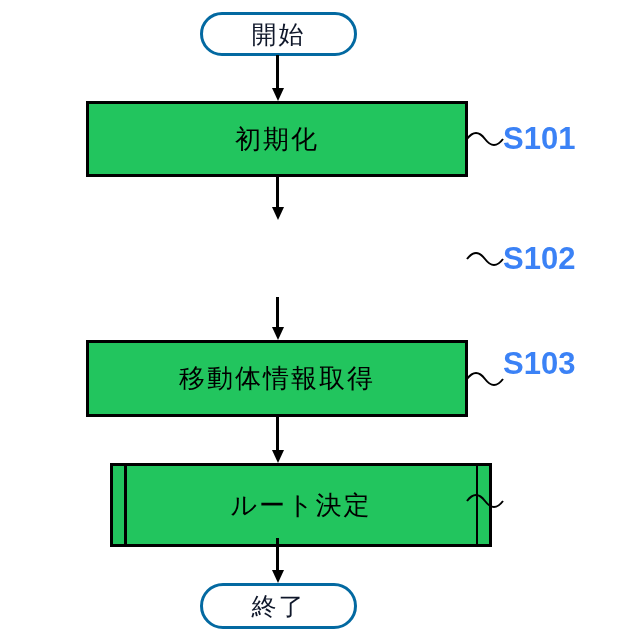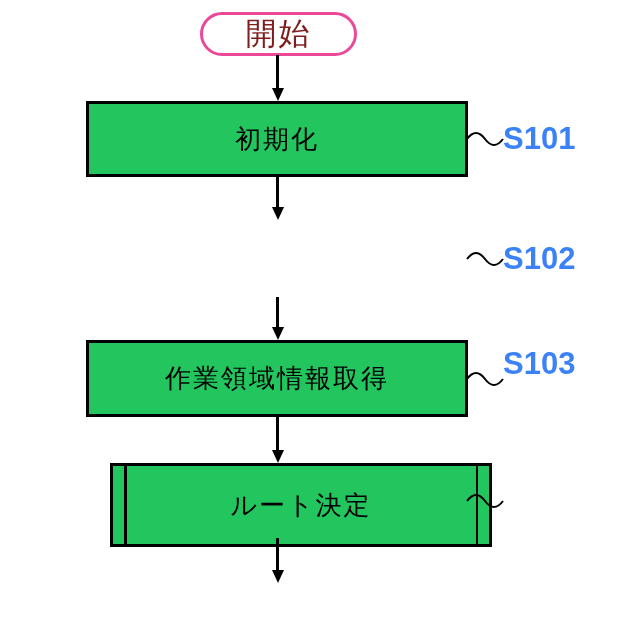--- a/index.html
+++ b/index.html
@@ -11,25 +11,25 @@
   .canvas {
     position: relative;
     width: 640px; height: 640px;
     background: #ffffff;
     overflow: hidden;
   }
   
   .terminal {
     position: absolute;
     left: 200px; width: 157px;
-    border: 3px solid #ec4899;
+    border: 3px solid #0369a1;
     border-radius: 24px;
     box-sizing: border-box;
     display: flex; align-items: center; justify-content: center;
-    font-size: 31px; color: #7f1d1d;
+    font-size: 25px; color: #0f172a;
     letter-spacing: 2px;
     background: #fff;
   }
   .terminal.start { top: 12px; height: 44px; }
   .terminal.end   { top: 583px; height: 46px; }
   
   .proc {
     position: absolute;
     left: 86px; width: 382px;
     border: 3px solid #000;
@@ -120,21 +120,21 @@
     <path d="M1 10 C 7 2, 13 2, 19 10 C 25 18, 31 18, 37 10" fill="none" stroke="#000" stroke-width="2"></path>
   </svg>
   <div class="ref-label r2">S102</div>
 
   <div class="arrow a3">
     <div class="shaft"></div>
     <div class="head"></div>
   </div>
 
   <div class="proc b3">
-    <span>作業領域情報取得</span>
+    <span>移動体情報取得</span>
   </div>
   <svg class="squiggle q3" viewBox="0 0 38 20">
     <path d="M1 10 C 7 2, 13 2, 19 10 C 25 18, 31 18, 37 10" fill="none" stroke="#000" stroke-width="2"></path>
   </svg>
   <div class="ref-label r3">S103</div>
 
   <div class="arrow a4">
     <div class="shaft"></div>
     <div class="head"></div>
   </div>
@@ -146,14 +146,17 @@
   </div>
   <svg class="squiggle q4" viewBox="0 0 38 20">
     <path d="M1 10 C 7 2, 13 2, 19 10 C 25 18, 31 18, 37 10" fill="none" stroke="#000" stroke-width="2"></path>
   </svg>
 
   <div class="arrow a5">
     <div class="shaft"></div>
     <div class="head"></div>
   </div>
 
+  <div class="terminal end">
+    <span>終了</span>
+  </div>
 
 </div>
 
 </body></html>

